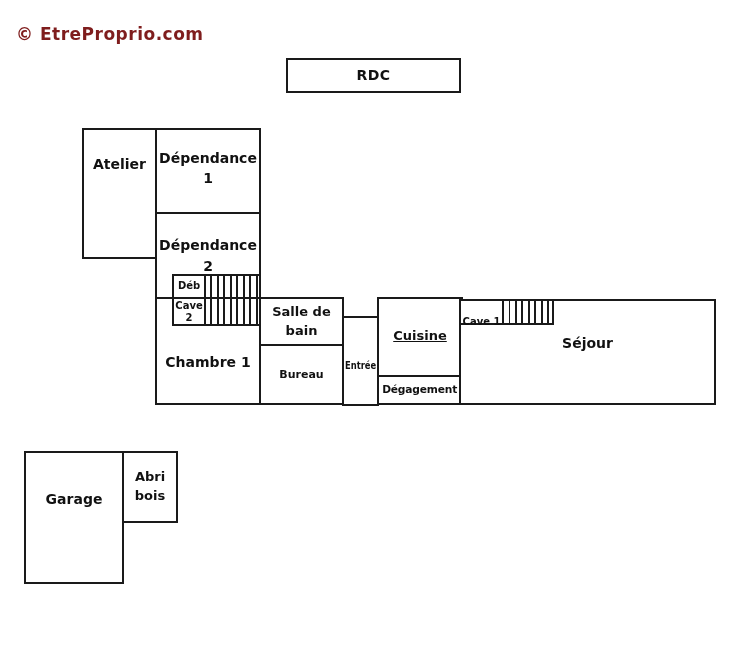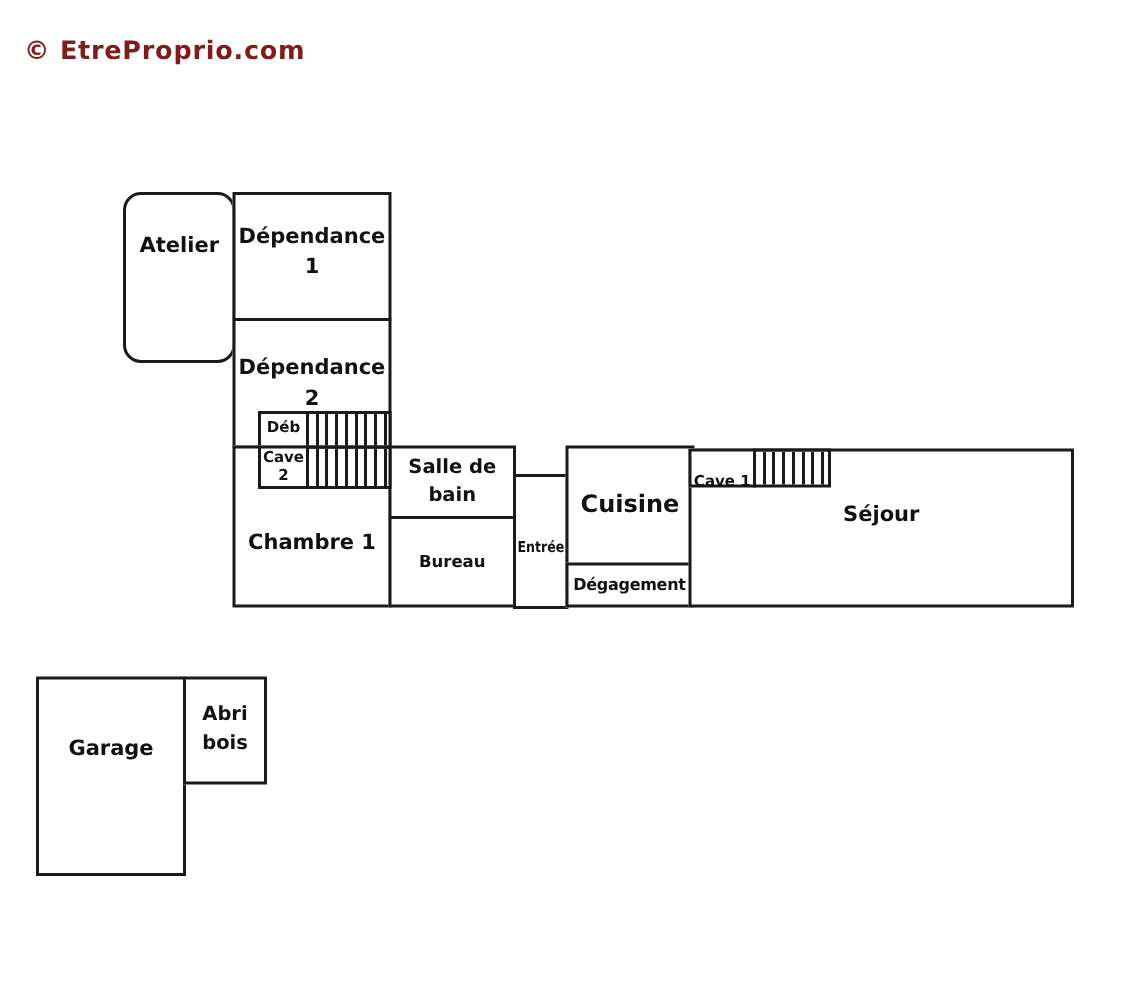--- a/index.html
+++ b/index.html
@@ -22,30 +22,30 @@
     text-align:center; font-weight:bold; color:#111111;
   }
   .lbl { white-space:pre-line; line-height:1.45; }
   .stairs {
     background-image:repeating-linear-gradient(to right,
       transparent 0px, transparent 4.5px, #1a1a1a 4.5px, #1a1a1a 6.5px);
     background-clip:padding-box;
   }
   
   .rdcbox      { left:286px; top:58px;  width:175px; height:35px;  font-size:14px; letter-spacing:0.5px; }
-  .atelier     { left:82px;  top:128px; width:75px;  height:114px; font-size:14px; align-items:flex-start; padding-top:24px;border-radius:12px; }
+  .atelier     { left:82px;  top:128px; width:75px;  height:131px; font-size:14px; align-items:flex-start; padding-top:24px; }
   .dep1        { left:155px; top:128px; width:106px; height:86px;  font-size:14px; padding-bottom:6px; }
   .dep2        { left:155px; top:212px; width:106px; height:87px;  font-size:14px; }
   .chambre1    { left:155px; top:297px; width:106px; height:108px; font-size:14px; padding-top:22px;align-items:center; }
   .sdb         { left:259px; top:297px; width:85px;  height:49px;  font-size:13px; }
   .bureau      { left:259px; top:344px; width:85px;  height:61px;  font-size:11px; }
   .wc          { left:342px; top:297px; width:37px;  height:33px;  font-size:12px;margin-top:28px; }
   .entree      { left:342px; top:316px; width:37px;  height:90px;  font-size:10px; padding-top:10px; }
   .entree .lbl { white-space:nowrap; transform:scaleX(0.84); }
-  .cuisine     { left:377px; top:297px; width:86px;  height:98px;  font-size:16px; padding-bottom:20px; }
+  .cuisine     { left:377px; top:297px; width:86px;  height:98px;  font-size:13px; padding-bottom:20px;text-decoration:underline; }
   .degagement  { left:377px; top:375px; width:86px;  height:30px;  font-size:11px; letter-spacing:-0.2px; }
   .degagement .lbl { white-space:nowrap; transform:scaleX(0.97); }
   .sejour      { left:459px; top:299px; width:257px; height:106px; font-size:14px; padding-bottom:17px; }
   .cave1label  { left:459px; top:299px; width:45px;  height:26px;  font-size:10px; }
   .cave1label .lbl { white-space:nowrap;margin-top:20px; }
   .cave1stairs { left:502px; top:299px; width:52px;  height:26px; }
   .deblabel    { left:172px; top:274px; width:34px;  height:25px;  font-size:10px; }
   .debstairs   { left:204px; top:274px; width:57px;  height:25px; }
   .cave2label  { left:172px; top:297px; width:34px;  height:29px;  font-size:10px; }
   .cave2label .lbl { line-height:1.2; }
@@ -53,20 +53,23 @@
   .garage      { left:24px;  top:451px; width:100px; height:133px; font-size:14px; padding-bottom:36px; }
   .abri        { left:122px; top:451px; width:56px;  height:72px;  font-size:13px; }
 </style>
 </head>
 <body>
 
 <div id="canvas">
 
   <div class="watermark">© EtreProprio.com</div>
 
+  <div class="room rdcbox">
+    <span class="lbl">RDC</span>
+  </div>
 
   <div class="room atelier">
     <span class="lbl">Atelier</span>
   </div>
   <div class="room dep1">
     <span class="lbl">Dépendance
 1</span>
   </div>
   <div class="room dep2">
     <span class="lbl">Dépendance

